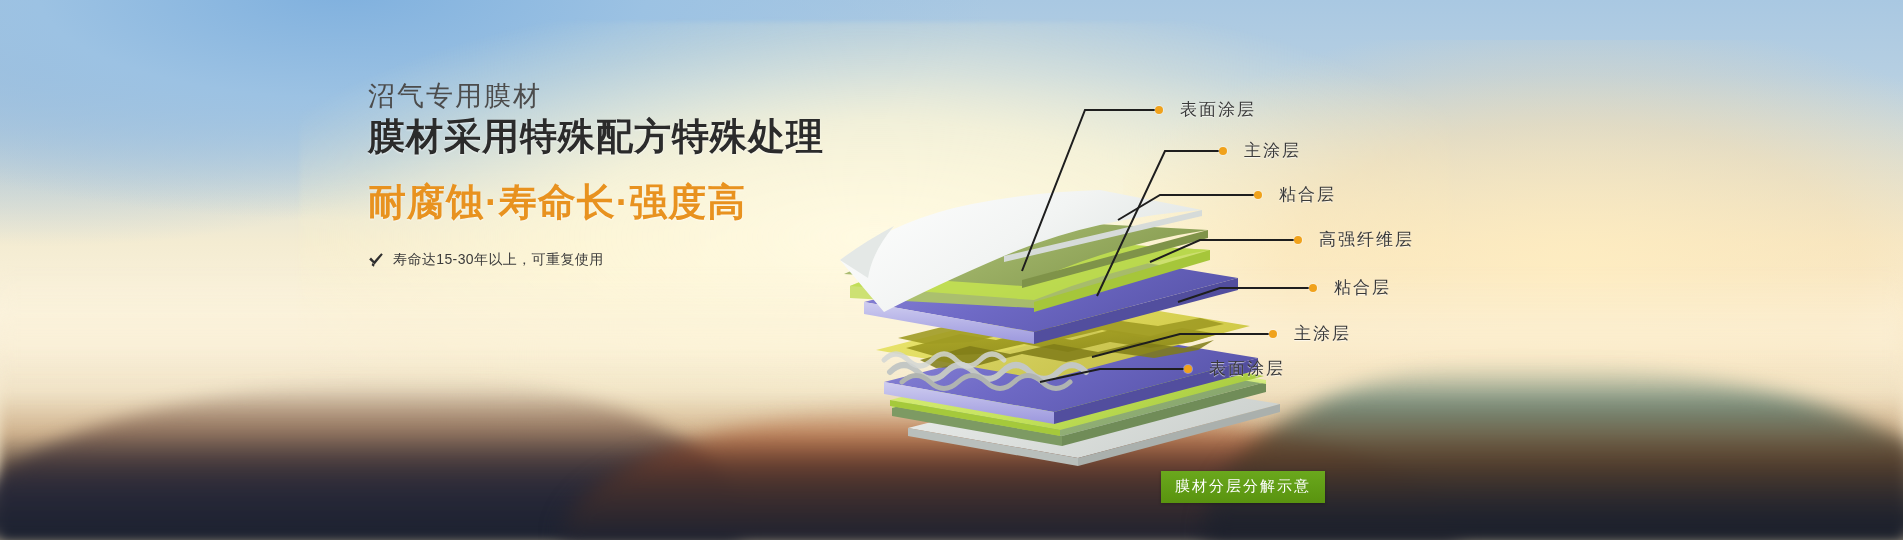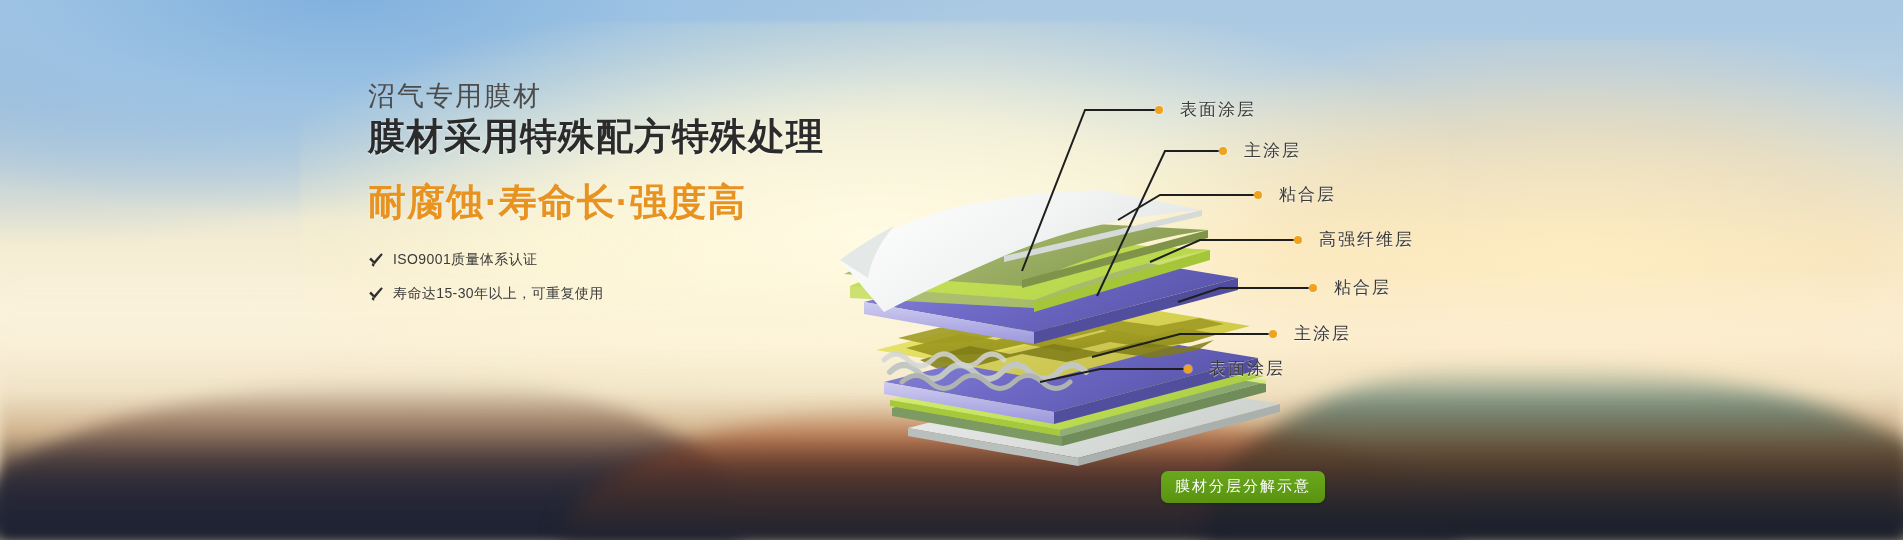--- a/index.html
+++ b/index.html
@@ -159,21 +159,21 @@
 
   
   .badge {
     position: absolute;
     left: 1161px; top: 471px;
     padding: 6px 14px 7px 14px;
     background: linear-gradient(180deg, #6aa81d 0%, #59930f 100%);
     color: #ffffff;
     font-size: 15px;
     letter-spacing: 2px;
-    border-radius: 7px;
+    border-radius: 0;
     box-shadow: 0 1px 3px rgba(0,0,0,0.25);
   }
 </style>
 </head>
 <body>
 
 <div class="banner">
 
   <div class="bg-sky"></div>
   <div class="bg-glow"></div>
@@ -183,27 +183,20 @@
   <div class="bg-land-left"></div>
   <div class="bg-land-mid"></div>
   <div class="bg-land-right"></div>
 
   <div class="copy">
     <div class="eyebrow">沼气专用膜材</div>
     <div class="headline">膜材采用特殊配方特殊处理</div>
     <div class="subline">耐腐蚀·寿命长·强度高</div>
 
     <ul class="features">
-      <li class="feature">
-        <svg class="check-icon" viewBox="0 0 16 16">
-          <path d="M1.2 7.4 L3.0 5.6 L6.2 9.0 L13.2 1.2 L14.8 2.6 L6.6 12.6 Z" fill="#2f2f2f"></path>
-          <path d="M4.4 11.0 L6.6 12.6 L5.9 14.8 L3.6 13.2 Z" fill="#2f2f2f"></path>
-        </svg>
-        <span>ISO9001质量体系认证</span>
-      </li>
       <li class="feature">
         <svg class="check-icon" viewBox="0 0 16 16">
           <path d="M1.2 7.4 L3.0 5.6 L6.2 9.0 L13.2 1.2 L14.8 2.6 L6.6 12.6 Z" fill="#2f2f2f"></path>
           <path d="M4.4 11.0 L6.6 12.6 L5.9 14.8 L3.6 13.2 Z" fill="#2f2f2f"></path>
         </svg>
         <span>寿命达15-30年以上，可重复使用</span>
       </li>
     </ul>
   </div>
 

